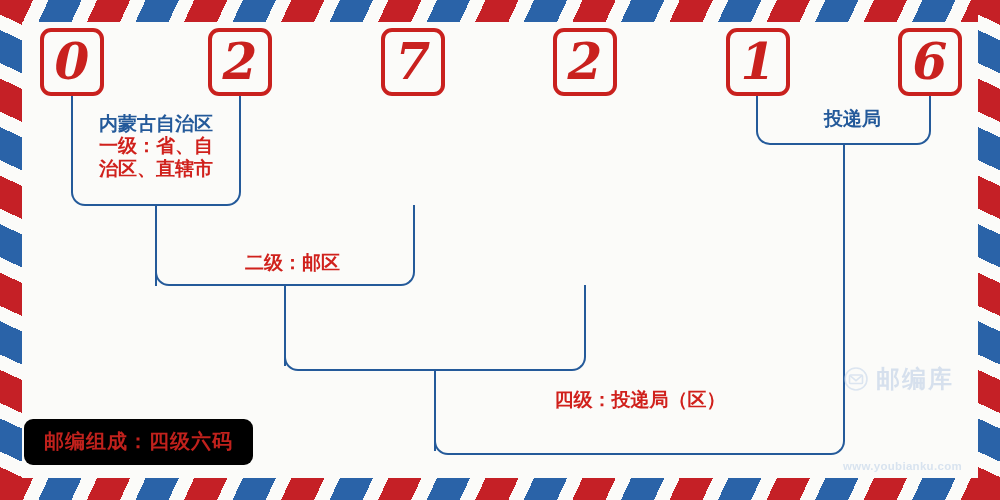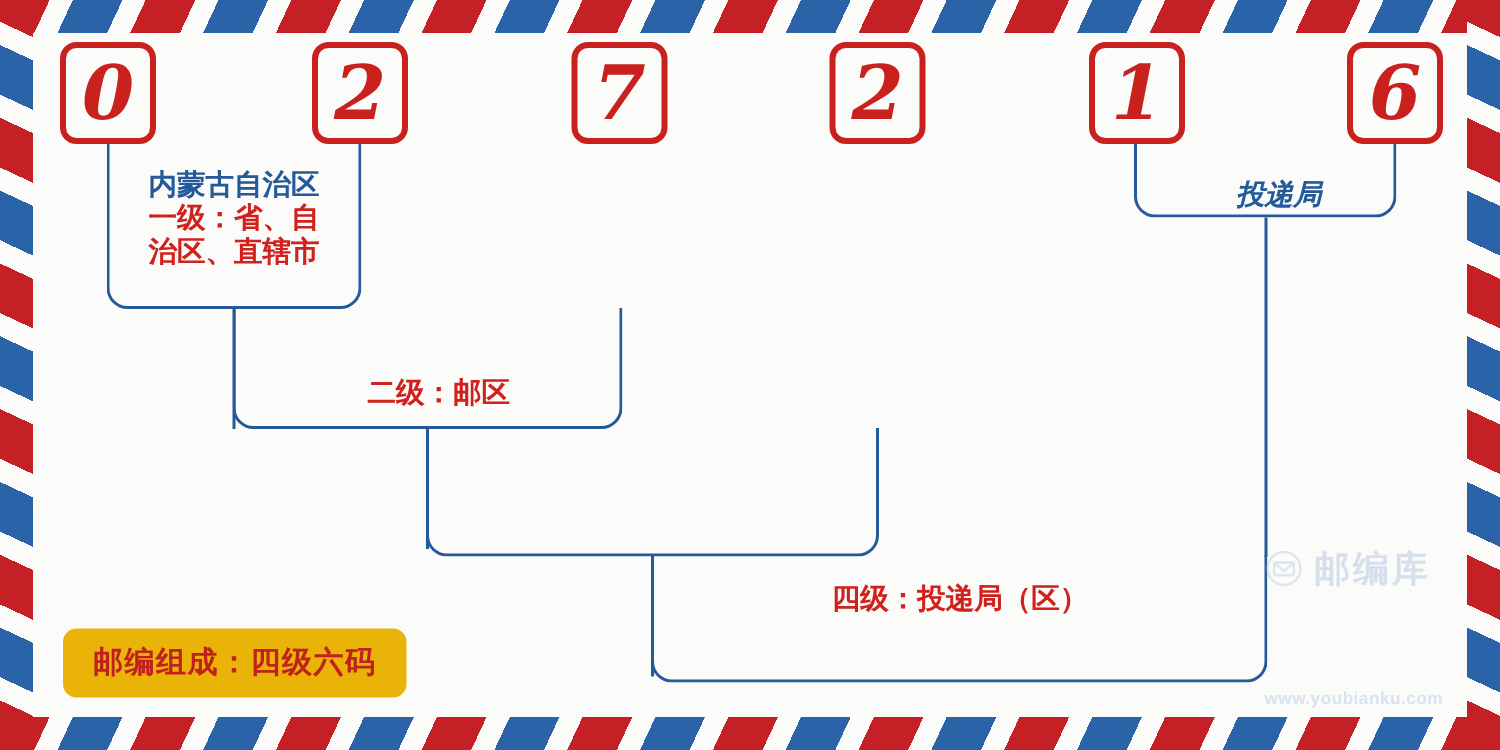--- a/index.html
+++ b/index.html
@@ -100,23 +100,23 @@
     color:#d0211c;
     font-weight:bold;
     font-size:19px;
     display:block;
     font-family:"DejaVu Sans","Liberation Sans",sans-serif;
   }
 
   
   #badge{
     position:absolute;
-    left:42px;bottom:35px;
+    left:24px;bottom:35px;
     padding:9px 20px 10px 20px;
-    background:#eab308;
+    background:#000000;
     border-radius:9px;
     color:#c0211c;
     font-family:Liberation Sans, sans-serif;
     font-weight:bold;
     font-size:20px;
     letter-spacing:1px;
   }
 
   
   #watermark{
@@ -194,21 +194,21 @@
   <div class="lbl" style="left:299px;top:303px;width:290px;">
   </div>
 
   <div class="bracket" style="left:434px;top:370px;width:411px;height:85px;"></div>
   <div class="lbl" style="left:450px;top:388px;width:380px;">
     <span class="red-line">四级：投递局（区）</span>
   </div>
 
   <div class="bracket" style="left:756px;top:96px;width:175px;height:49px;"></div>
   <div class="stem" style="left:843px;top:145px;height:226px;"></div>
-  <div class="lbl" style="left:756px;top:119px;width:193px;font-style:italic;">
+  <div class="lbl" style="left:756px;top:107px;width:193px;">
     <span class="blue-line">投递局</span>
   </div>
 
   <div id="badge">邮编组成：四级六码</div>
 
   <div id="watermark">
     <div id="wm-row">
       <svg class="wm-icon" viewBox="0 0 32 32">
         <circle cx="16" cy="16" r="13.5" fill="none" stroke="#c3d4ea" stroke-width="2"></circle>
         <rect x="8" y="11" width="16" height="10.5" rx="1.3" fill="none" stroke="#c3d4ea" stroke-width="2"></rect>

